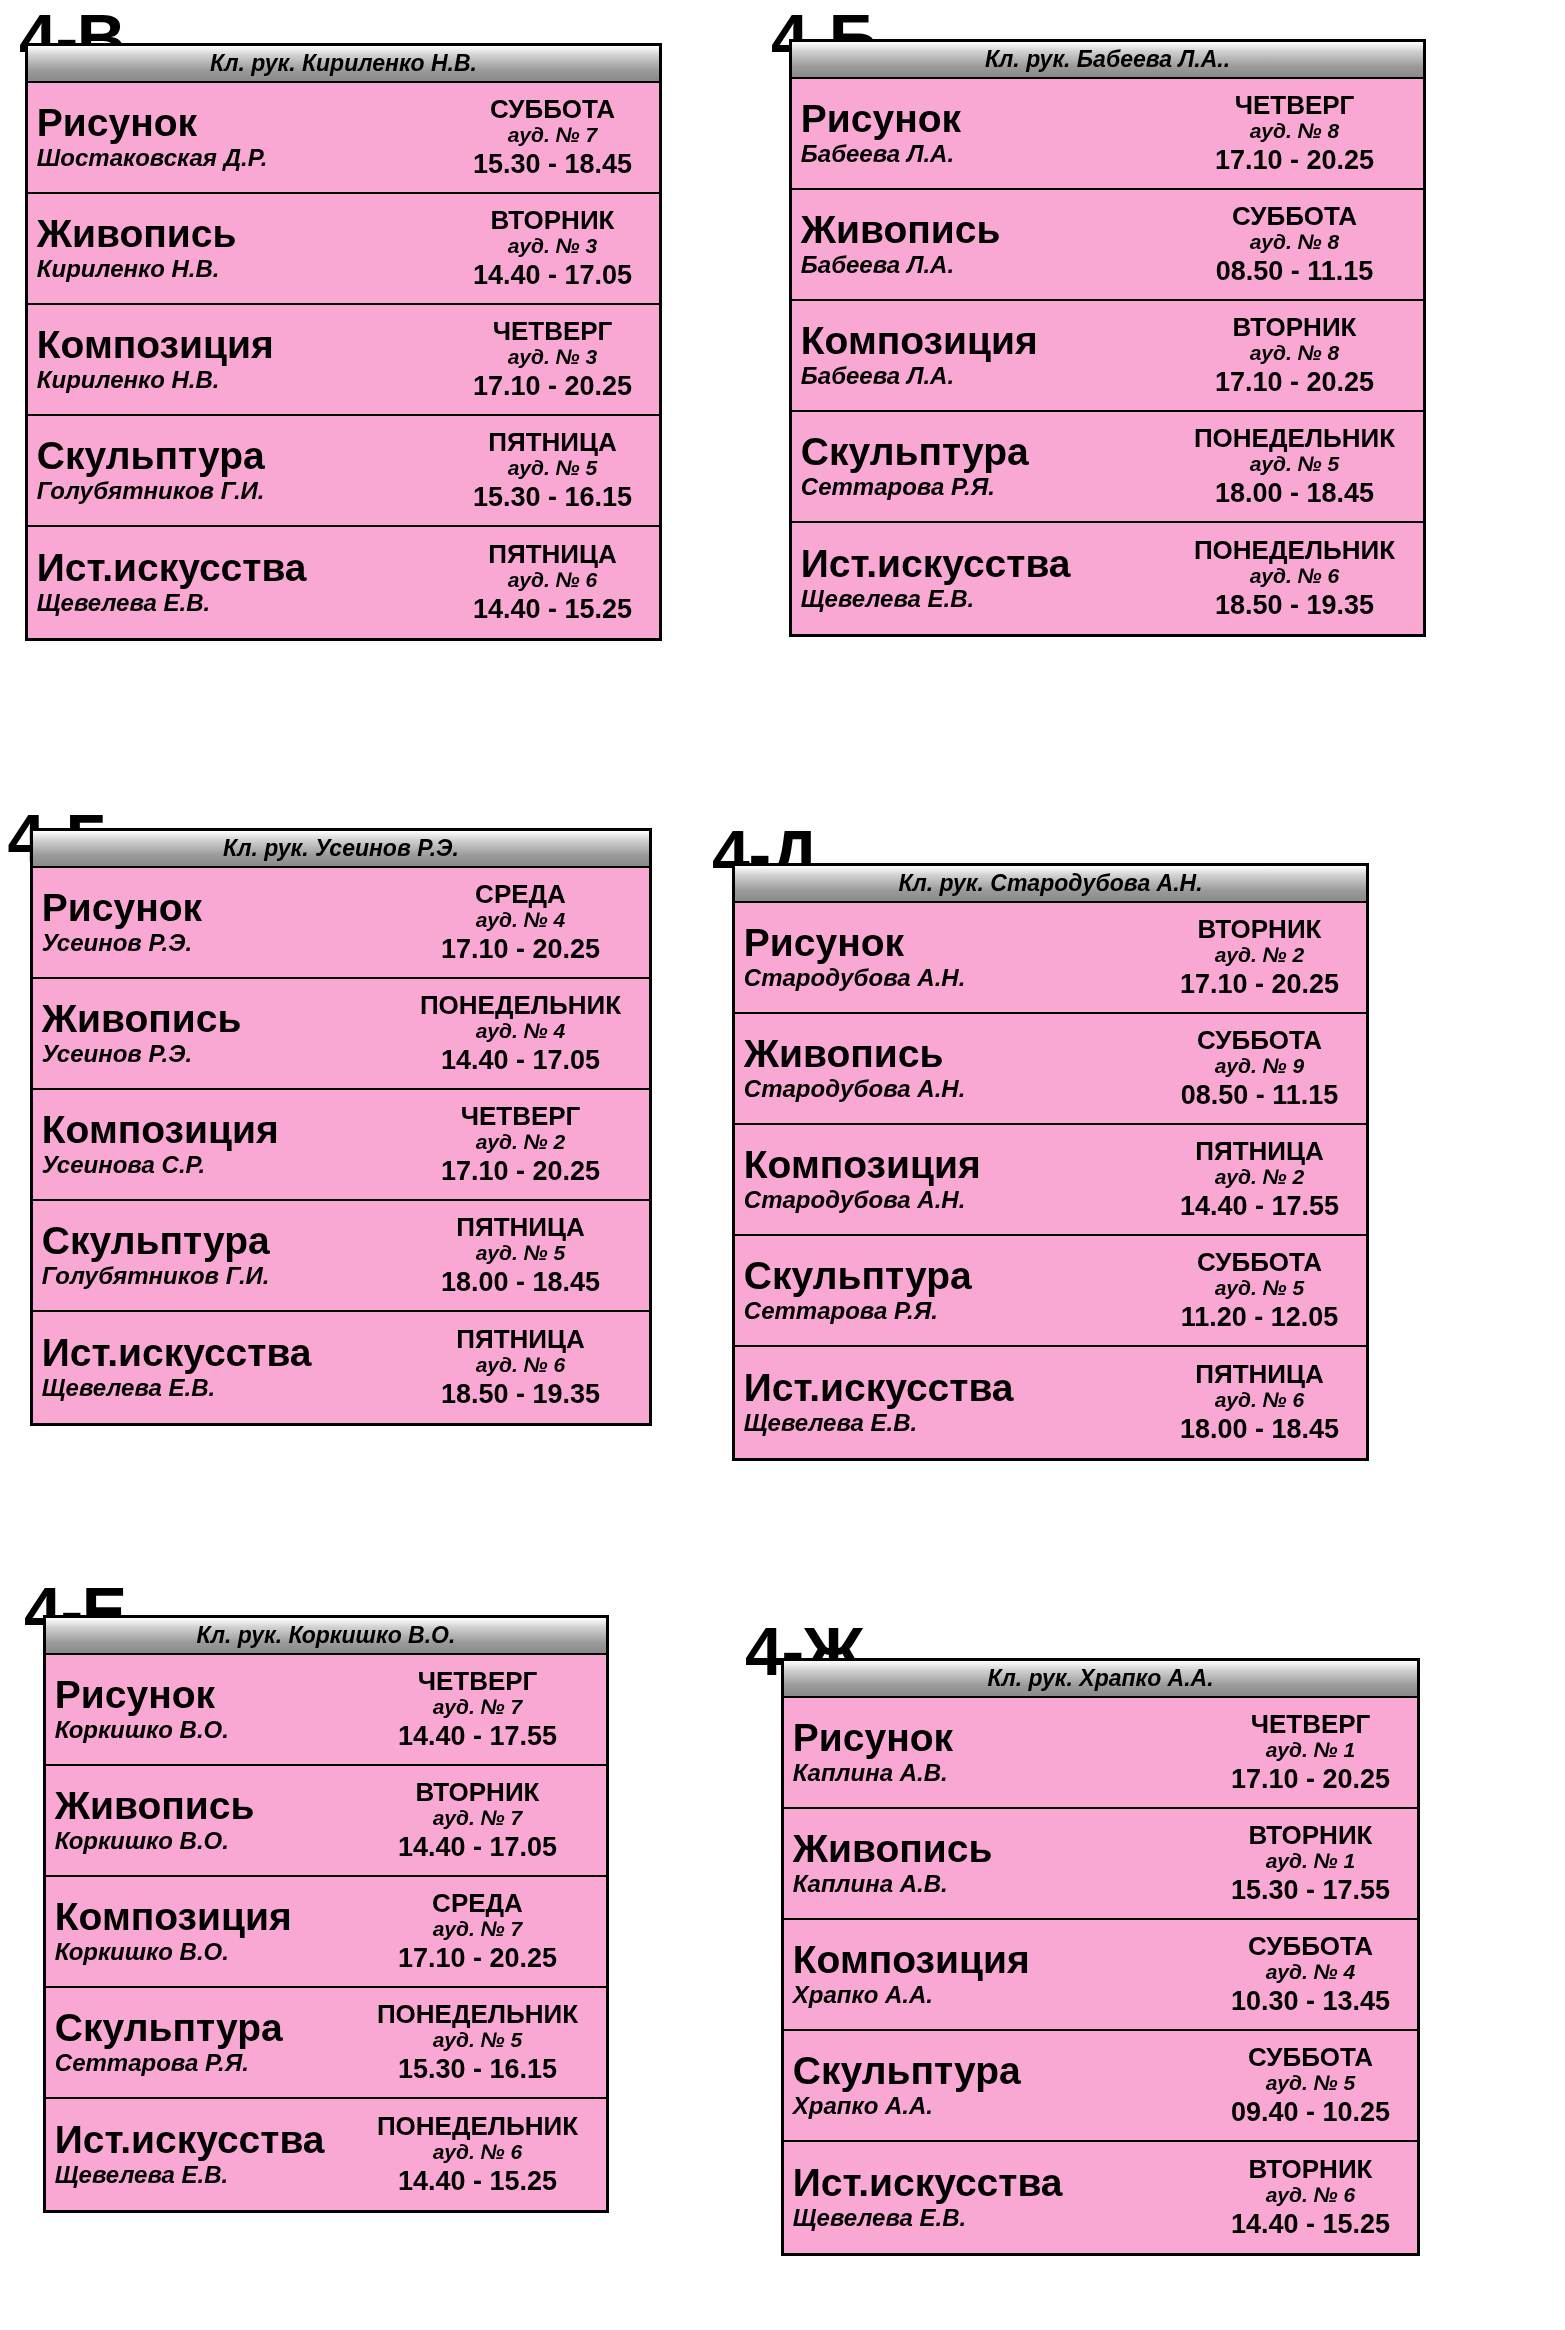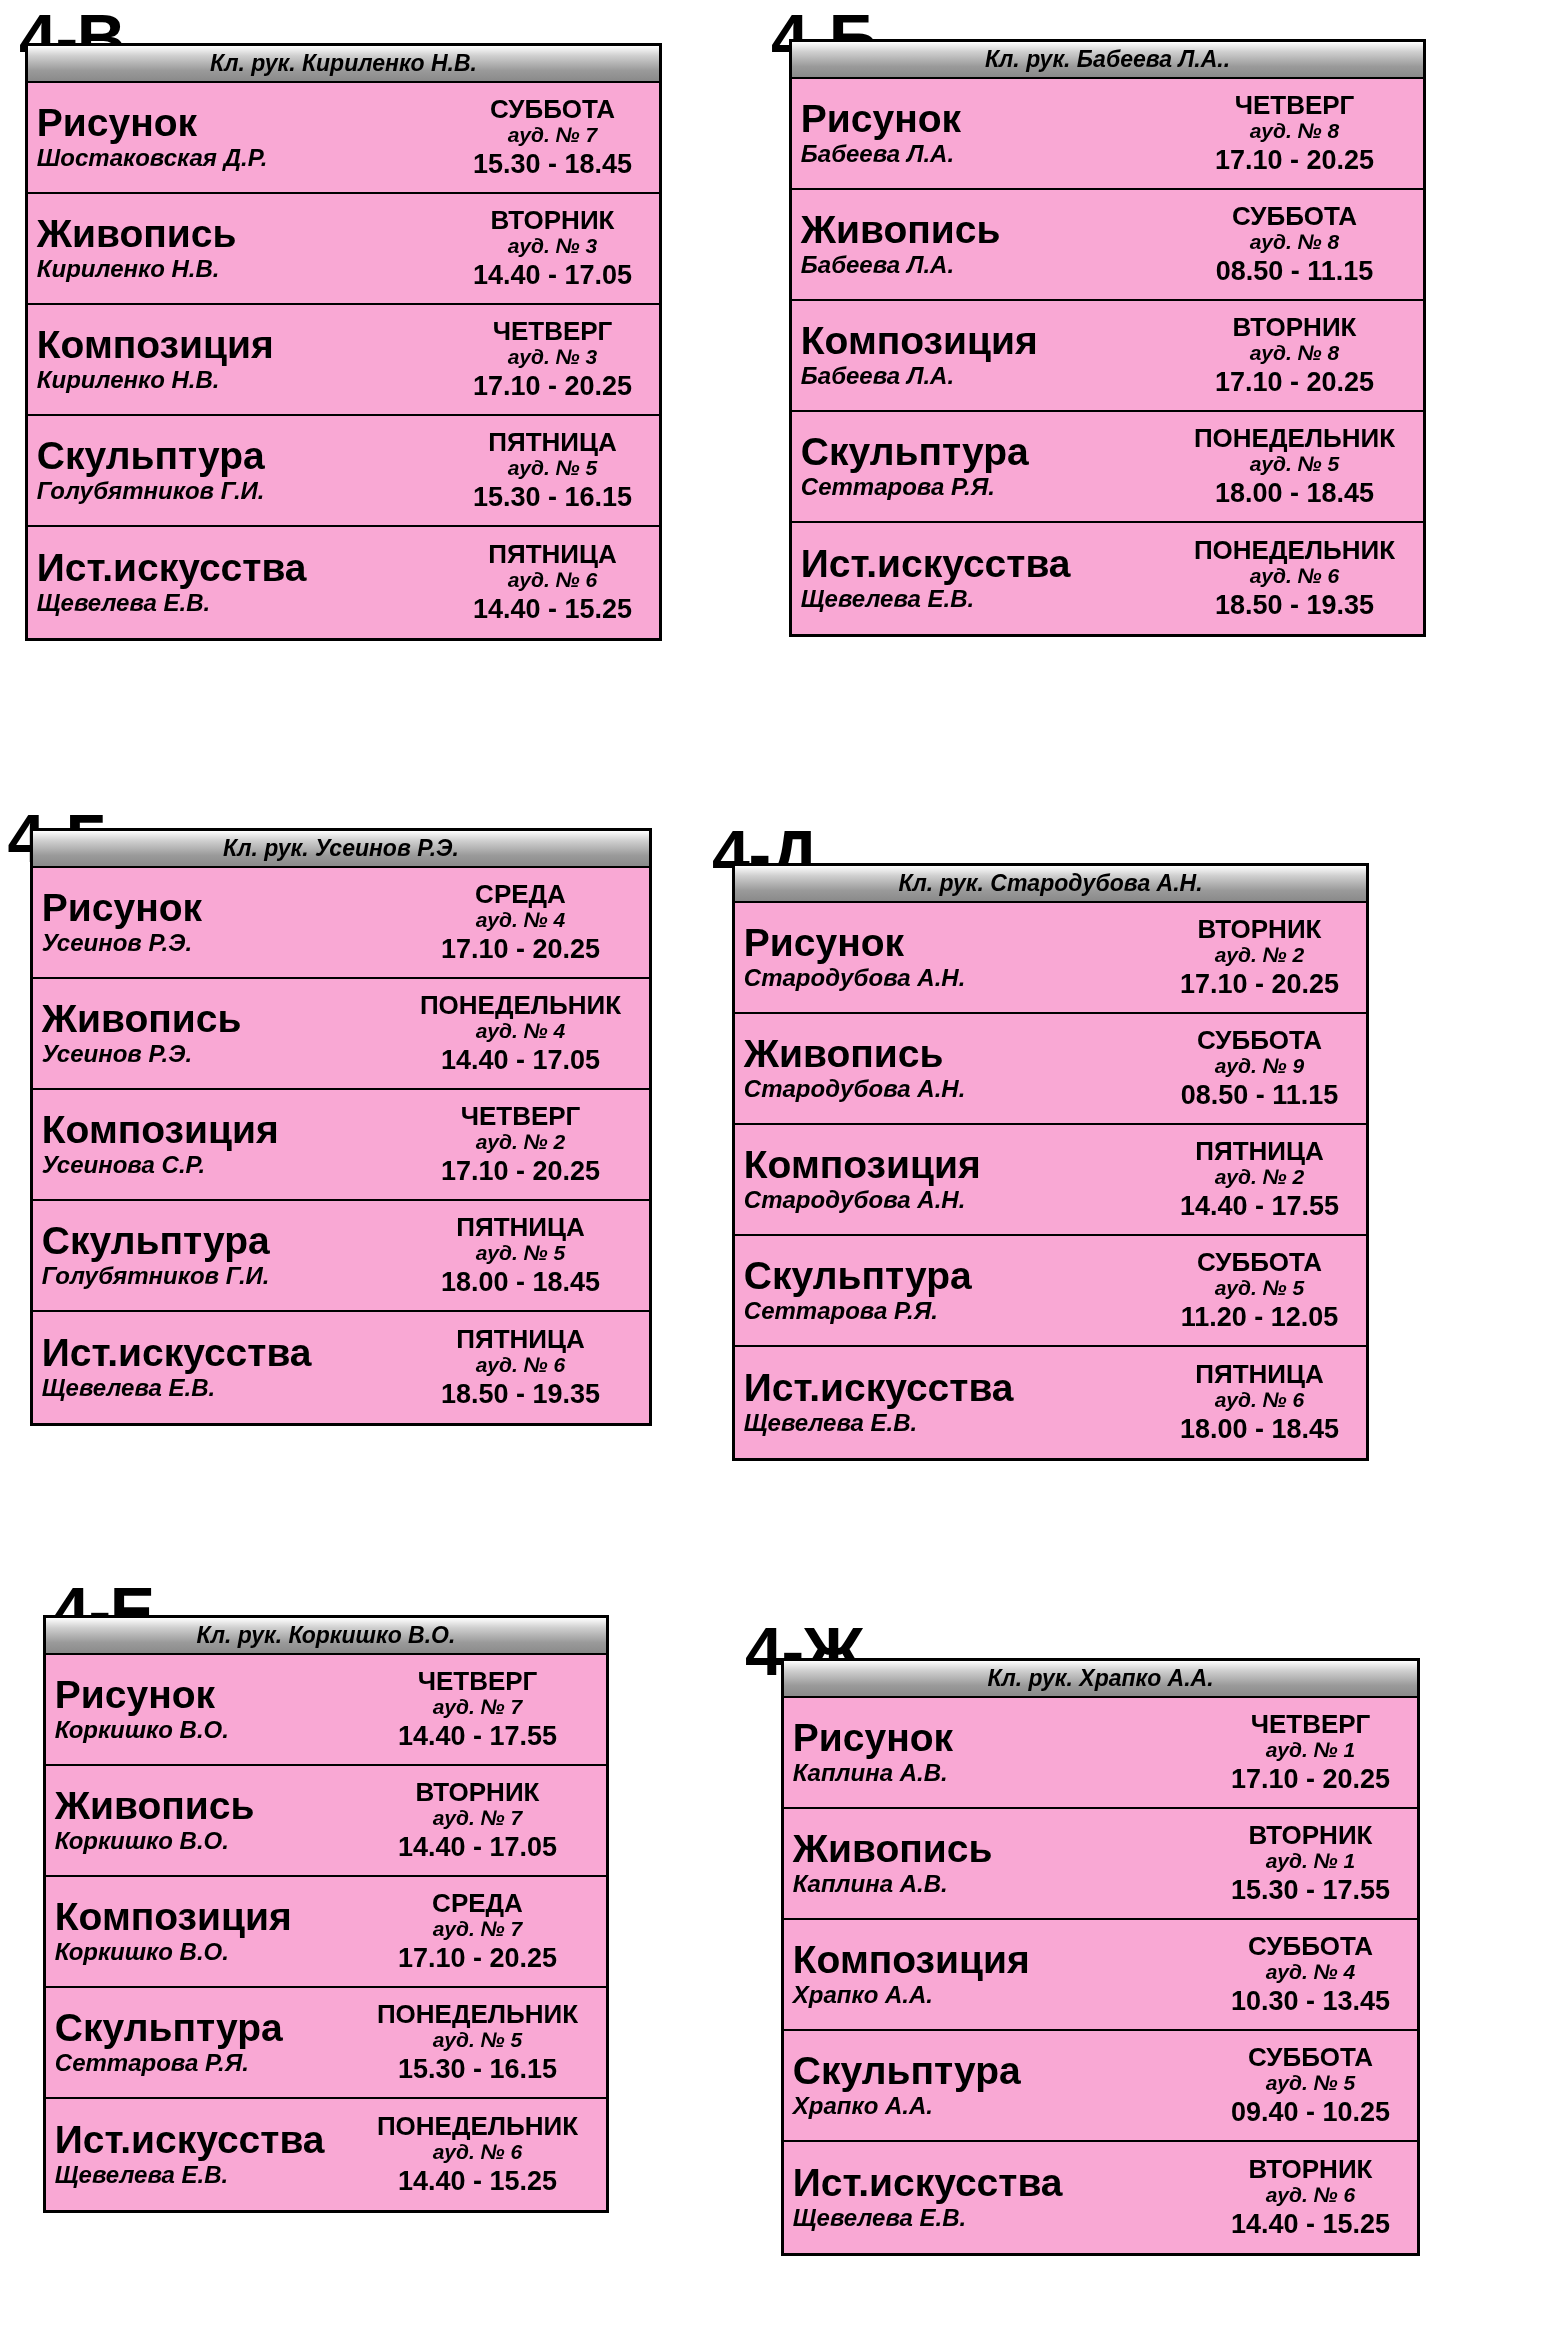--- a/index.html
+++ b/index.html
@@ -385,21 +385,21 @@
       <div class="right">
         <div class="day">ПЯТНИЦА</div>
         <div class="room">ауд. № 6</div>
         <div class="time">18.00 - 18.45</div>
       </div>
     </div>
   </div>
 </div>
 
 <div class="board">
-  <div class="class-label" style="left:24px; top:1577px;margin-left:28px;">4-Е</div>
+  <div class="class-label" style="left:24px; top:1577px;">4-Е</div>
   <div class="table-wrap" style="left:43px; top:1615px; width:566px;">
     <div class="head-bar">
       <span>Кл. рук. Коркишко В.О.</span>
     </div>
     <div class="row">
       <div class="left">
         <div class="subject">Рисунок</div>
         <div class="teacher">Коркишко В.О.</div>
       </div>
       <div class="right wide">

